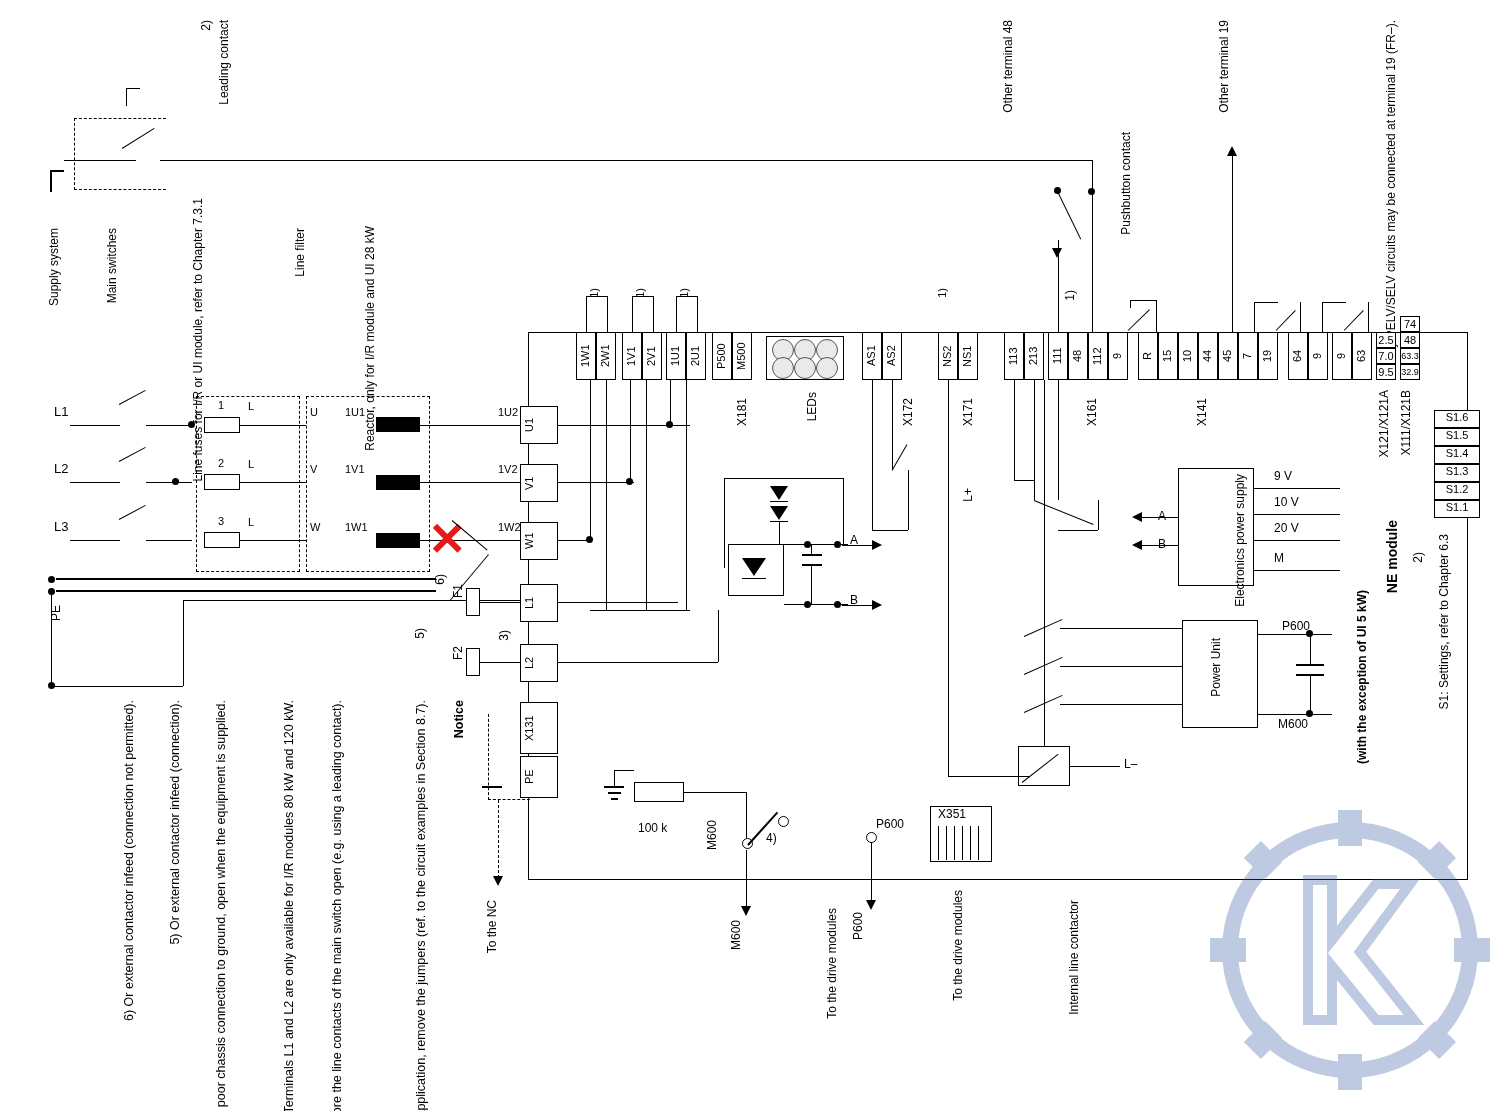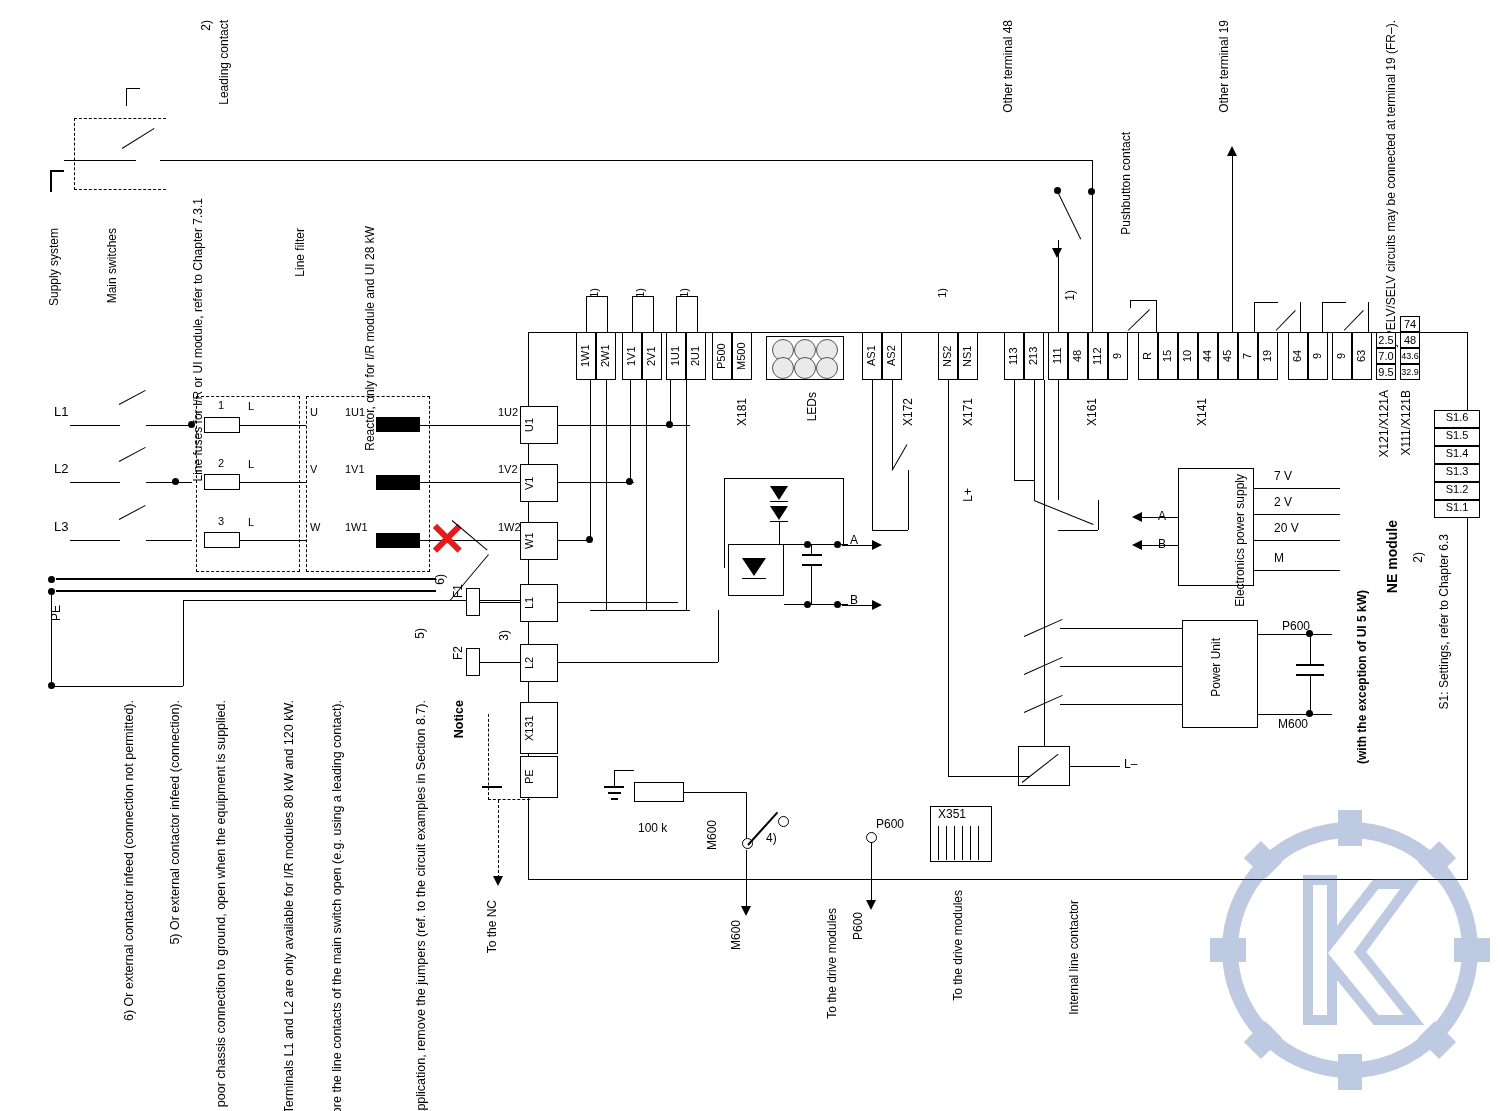--- a/index.html
+++ b/index.html
@@ -367,21 +367,21 @@
     </div>
   <div class="term" style="left:1376px;top:364px;width:20px;height:16px;">
       <span style="writing-mode:horizontal-tb;transform:none;line-height:14px;">9.5</span>
     </div>
   <div class="lblv" style="left:1378px;top:390px;"><span class="vt">X121/X121A</span></div>
 
   <div class="term" style="left:1400px;top:332px;width:20px;height:16px;">
       <span style="writing-mode:horizontal-tb;transform:none;line-height:14px;">48</span>
     </div>
   <div class="term" style="left:1400px;top:348px;width:20px;height:16px;">
-      <span style="writing-mode:horizontal-tb;transform:none;line-height:14px;font-size:9px;">43.6</span>
+      <span style="writing-mode:horizontal-tb;transform:none;line-height:14px;font-size:9px;">63.3</span>
     </div>
   <div class="term" style="left:1400px;top:364px;width:20px;height:16px;">
       <span style="writing-mode:horizontal-tb;transform:none;line-height:14px;font-size:9px;">32.9</span>
     </div>
   <div class="term" style="left:1400px;top:316px;width:20px;height:16px;">
       <span style="writing-mode:horizontal-tb;transform:none;line-height:14px;text-align:center;">74</span>
     </div>
   <div class="lblv" style="left:1400px;top:390px;"><span class="vt">X111/X121B</span></div>
 
   <div class="sbox" style="left:1434px;top:410px;width:46px;height:18px;"><span>S1.6</span></div>
@@ -391,22 +391,22 @@
   <div class="sbox" style="left:1434px;top:482px;width:46px;height:18px;"><span>S1.2</span></div>
   <div class="sbox" style="left:1434px;top:500px;width:46px;height:18px;"><span>S1.1</span></div>
 
   <div class="lblv" style="left:1412px;top:552px;"><span class="vt">2)</span></div>
   <div class="lblv" style="left:1438px;top:534px;"><span class="vt">S1: Settings, refer to Chapter 6.3</span></div>
   <div class="lblv" style="left:1384px;top:520px;"><span class="vt bold" style="font-size:14px;">NE module</span></div>
   <div class="lblv" style="left:1356px;top:590px;width:32px;"><span class="vt bold" style="font-size:12px;">(with the exception of UI 5 kW)</span></div>
 
   <div class="box" style="left:1178px;top:468px;width:76px;height:118px;"></div>
   <div class="lblv" style="left:1234px;top:474px;width:34px;"><span class="vt">Electronics power supply</span></div>
-  <div class="lbl" style="left:1274px;top:470px;"><span>7 V</span></div>
-  <div class="lbl" style="left:1274px;top:496px;"><span>2 V</span></div>
+  <div class="lbl" style="left:1274px;top:470px;"><span>9 V</span></div>
+  <div class="lbl" style="left:1274px;top:496px;"><span>10 V</span></div>
   <div class="lbl" style="left:1274px;top:522px;"><span>20 V</span></div>
   <div class="lbl" style="left:1274px;top:552px;"><span>M</span></div>
   <div class="line h" style="left:1254px;top:488px;width:86px;"></div>
   <div class="line h" style="left:1254px;top:514px;width:86px;"></div>
   <div class="line h" style="left:1254px;top:540px;width:86px;"></div>
   <div class="line h" style="left:1254px;top:570px;width:86px;"></div>
   <div class="lbl" style="left:1158px;top:510px;"><span>A</span></div>
   <div class="lbl" style="left:1158px;top:538px;"><span>B</span></div>
   <div style="position:absolute;left:1132px;top:512px;width:0;height:0;border-top:5px solid transparent;border-bottom:5px solid transparent;border-right:10px solid #000;"></div>
   <div style="position:absolute;left:1132px;top:540px;width:0;height:0;border-top:5px solid transparent;border-bottom:5px solid transparent;border-right:10px solid #000;"></div>

